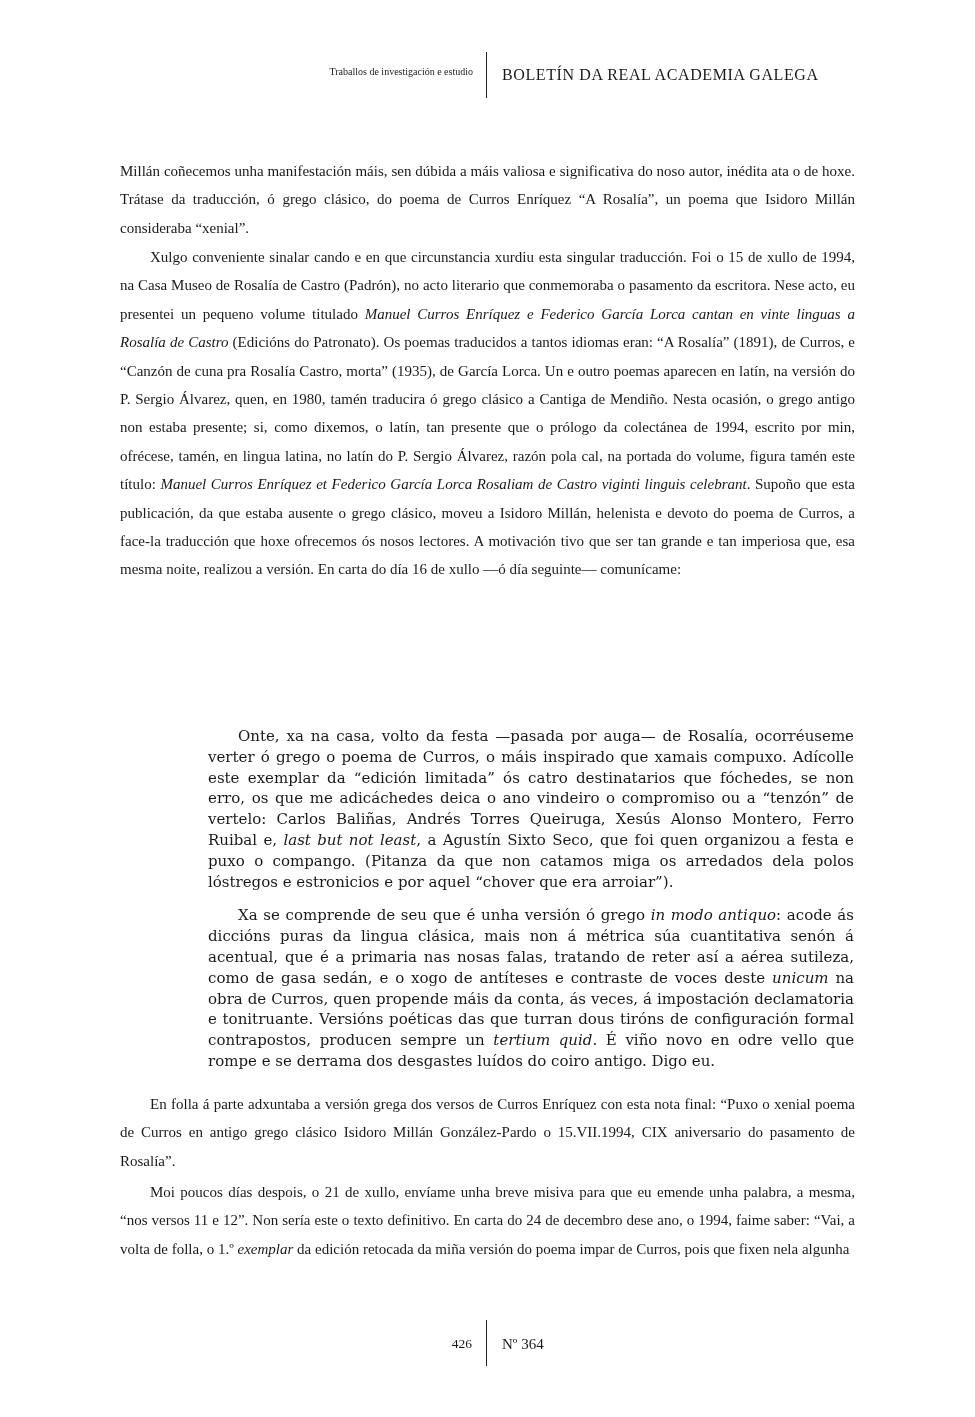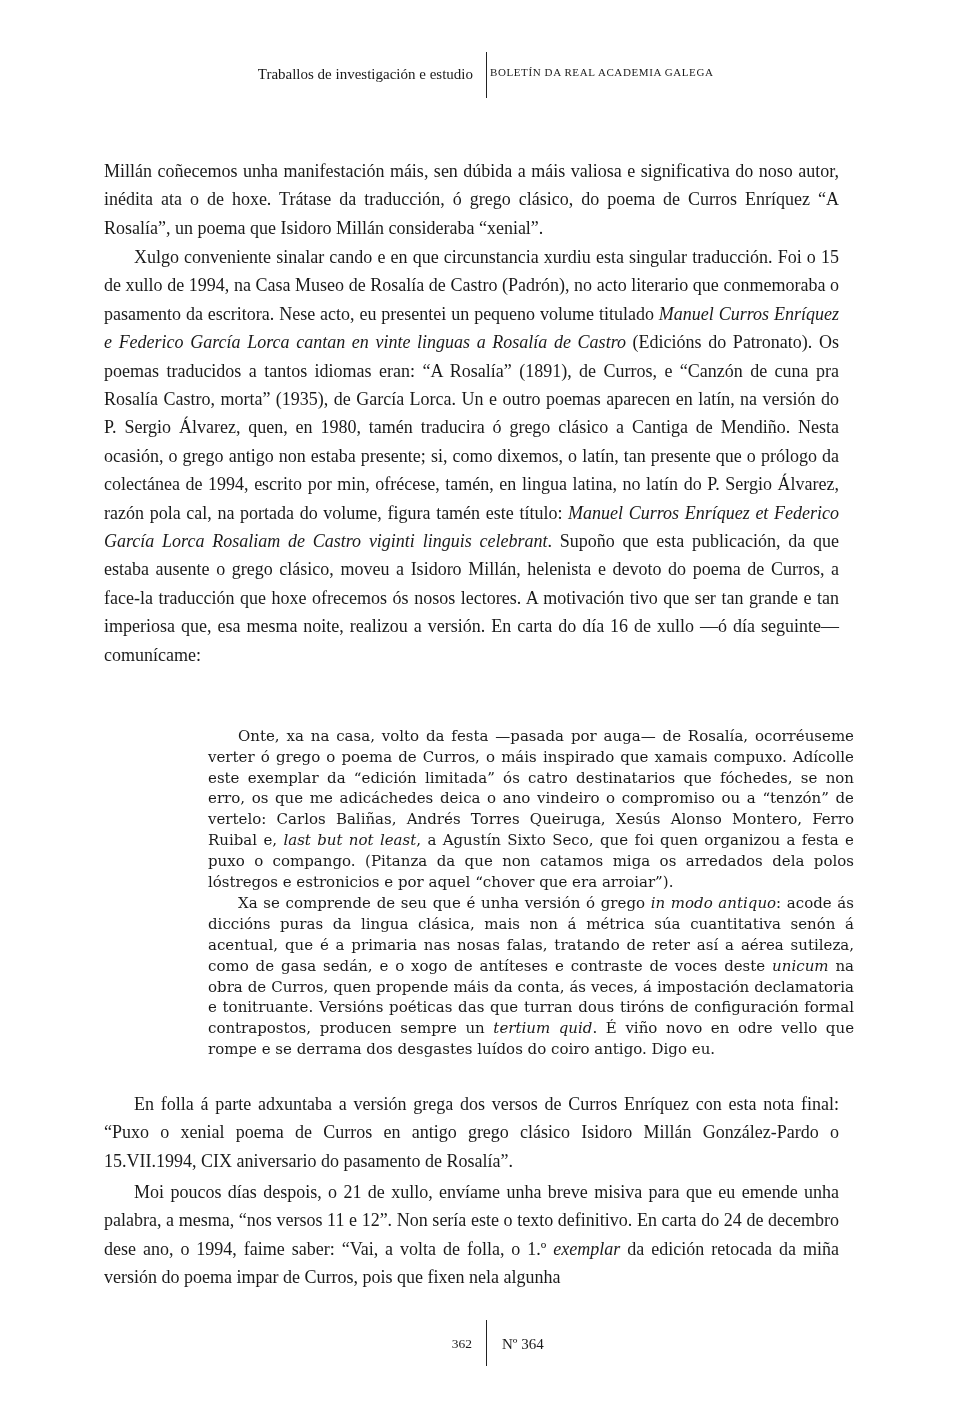--- a/index.html
+++ b/index.html
@@ -1,30 +1,30 @@
 <!DOCTYPE html>
 <html><head>
 <meta charset="utf-8">
 <style>
   html, body { margin: 0; padding: 0; background: #ffffff; }
   body { width: 975px; height: 1417px; position: relative; overflow: hidden; font-family: "Liberation Serif", "DejaVu Serif", serif; color: #1a1a1a; }
   .header { position: absolute; top: 52px; left: 0; width: 975px; height: 48px; }
-  .header .left { position: absolute; right: 502px; top: 14px; font-size: 15px; white-space: nowrap; }
+  .header .left { position: absolute; right: 502px; top: 14px; font-size: 10px; white-space: nowrap; }
   .header .rule { position: absolute; left: 486px; top: 0; width: 1px; height: 46px; background: #222; }
-  .header .right { position: absolute; left: 490px; top: 14px; font-size: 11px; letter-spacing: 0.6px; white-space: nowrap; }
-  .body-text { position: absolute; left: 104px; width: 735px; font-size: 18px; line-height: 28.4px; text-align: justify; }
+  .header .right { position: absolute; left: 502px; top: 14px; font-size: 16px; letter-spacing: 0.6px; white-space: nowrap; }
+  .body-text { position: absolute; left: 120px; width: 735px; font-size: 15px; line-height: 28.4px; text-align: justify; }
   .body-text p { margin: 0; }
   .indent { text-indent: 30px; }
   #p1 { top: 157px; }
   #p2 { top: 243px; }
   #p3 { top: 1090px; }
   #p4 { top: 1178px; }
   .quote { position: absolute; left: 208px; width: 646px; top: 726px; font-size: 15px; line-height: 20.8px; text-align: justify; font-family: "DejaVu Serif", serif; }
   .quote p { margin: 0; text-indent: 30px; }
-  .quote p + p { margin-top: 1px; }
+  .quote p + p { margin-top: 13px; }
   i { font-style: italic; }
   .footer { position: absolute; top: 1320px; left: 0; width: 975px; height: 50px; }
   .footer .rule { position: absolute; left: 486px; top: 0; width: 1px; height: 46px; background: #222; }
   .footer .page { position: absolute; right: 503px; top: 16px; font-size: 13.5px; }
   .footer .issue { position: absolute; left: 502px; top: 16px; font-size: 15px; }
 </style>
 </head>
 <body>
 
 <div class="header">
@@ -48,16 +48,16 @@
 
 <div class="body-text" id="p3">
   <p class="indent"><span>En folla á parte adxuntaba a versión grega dos versos de Curros Enríquez con esta nota final: “Puxo o xenial poema de Curros en antigo grego clásico Isidoro Millán González-Pardo o 15.VII.1994, CIX aniversario do pasamento de Rosalía”.</span></p>
 </div>
 
 <div class="body-text" id="p4">
   <p class="indent"><span>Moi poucos días despois, o 21 de xullo, envíame unha breve misiva para que eu emende unha palabra, a mesma, “nos versos 11 e 12”. Non sería este o texto definitivo. En carta do 24 de decembro dese ano, o 1994, faime saber: “Vai, a volta de folla, o 1.º </span><i>exemplar</i><span> da edición retocada da miña versión do poema impar de Curros, pois que fixen nela algunha</span></p>
 </div>
 
 <div class="footer">
-  <span class="page">362</span>
+  <span class="page">426</span>
   <span class="rule"></span>
   <span class="issue">Nº 364</span>
 </div>
 
 </body></html>

